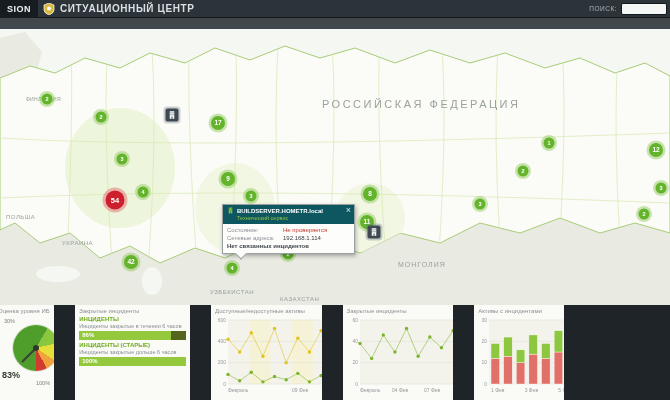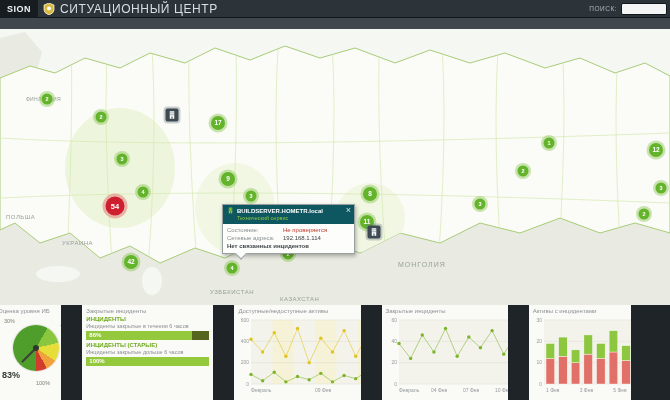--- a/index.html
+++ b/index.html
@@ -6,21 +6,21 @@
   html,body{width:670px;height:400px;overflow:hidden;background:#1f2428;
     font-family:"Liberation Sans","DejaVu Sans",sans-serif}
   body{position:relative}
 
   
   .navbar{position:absolute;top:0;left:0;width:670px;height:18px;background:#2c343a;
     display:flex;align-items:center;z-index:30;border-bottom:1px solid #12171a}
   .brand{background:#161c20;height:18px;display:flex;align-items:center;padding:0 7px;
     font-weight:bold;font-size:9px;color:#eef2f4;letter-spacing:.5px}
   .emblem{width:12px;height:12px;margin:0 5px;flex:0 0 auto}
-  .nav-title{font-size:12px;color:#d9dfe3;letter-spacing:.6px;font-weight:normal}
+  .nav-title{font-size:10px;color:#d9dfe3;letter-spacing:.6px;font-weight:bold}
   .search{margin-left:auto;display:flex;align-items:center;gap:4px;padding-right:3px}
   .search-label{font-size:6.5px;color:#aab3b9;letter-spacing:.5px}
   .search-input{width:46px;height:12px;border:1px solid #10news;border:1px solid #11181c;
     border-radius:2px;background:#f4f6f6;font-size:7px;padding:0 3px;outline:none}
 
   
   .map-wrap{position:absolute;top:18px;left:0;width:670px;height:287px;overflow:hidden;
     background:#f5f7f2}
   .map-svg{position:absolute;left:0;top:0}
   #map-layer{position:absolute;left:0;top:0;width:670px;height:287px}
@@ -57,21 +57,21 @@
   .popup-body{padding:3px 4px 4px}
   .popup-row{display:grid;grid-template-columns:56px 1fr;margin-bottom:2px}
   .popup-row .lbl{color:#8a8f92}
   .val-red{color:#c0392b}
   .val-dark{color:#3a3f42}
   .popup-footer{font-weight:bold;color:#41464a;margin-top:2px}
   .popup-ptr{position:absolute;left:14px;bottom:-5px;width:8px;height:8px;background:#fdfdfb;
     border-right:1px solid #98a0a0;border-bottom:1px solid #98a0a0;transform:rotate(45deg)}
 
   
-  .panels{position:absolute;top:305px;left:0;width:631px;height:95px;display:flex;gap:21px;
+  .panels{position:absolute;top:305px;left:0;width:564px;height:95px;display:flex;gap:21px;
     background:#1f2428}
   .panel{background:#fafaf6;height:95px;position:relative;padding:3px 4px;overflow:hidden}
   .p1{width:73px}.p2{width:158px}.p3{width:152px}.p4{width:152px}.p5{width:123px}
   .panel-title{font-size:6px;color:#8d9297;margin-bottom:2px;white-space:nowrap}
   .p1 .panel-title{margin-left:-6px}
 
   
   .gauge-wrap{position:relative;width:70px;height:76px}
   .gauge-pie{position:absolute;left:9px;top:9px;width:46px;height:46px;border-radius:50%;
     background:conic-gradient(from 210deg,#4f9e2b 0 50%,#8bc63f 50% 63%,#e6df39 63% 76%,
@@ -151,41 +151,42 @@
       <path d="M560,0 Q570,100 555,287"></path>
         <path d="M620,0 Q610,120 625,287"></path>
       <path d="M0,120 Q200,132 670,115"></path>
         <path d="M0,180 Q250,168 670,185"></path>
     </g>
 
     <rect x="0" y="0" width="670" height="11" fill="#40484e"></rect>
   </svg>
 
   <div id="map-layer">
+      <div class="country-label big" style="left: 322px; top: 80px; font-size: 11px; letter-spacing: 2.5px;">РОССИЙСКАЯ ФЕДЕРАЦИЯ</div>
       <div class="country-label" style="left: 398px; top: 243px; font-size: 7px; letter-spacing: 1px;">МОНГОЛИЯ</div>
       <div class="country-label" style="left: 62px; top: 222px; font-size: 6px; letter-spacing: 0.5px;">УКРАИНА</div>
       <div class="country-label" style="left: 6px; top: 196px; font-size: 6px; letter-spacing: 0.5px;">ПОЛЬША</div>
       <div class="country-label" style="left: 210px; top: 271px; font-size: 6px; letter-spacing: 0.5px;">УЗБЕКИСТАН</div>
       <div class="country-label" style="left: 280px; top: 278px; font-size: 6px; letter-spacing: 0.5px;">КАЗАХСТАН</div>
       <div class="country-label" style="left: 26px; top: 78px; font-size: 5px; letter-spacing: 0.3px;">ФИНЛЯНДИЯ</div>
       <div class="marker m-green m-sm" style="left: 47px; top: 81px;">2</div>
       <div class="marker m-green m-sm" style="left: 101px; top: 99px;">2</div>
       <div class="marker m-building" style="left: 172px; top: 97px;">
         <svg viewBox="0 0 10 12">
     <rect x="2" y="1" width="6" height="10" fill="#ffffff"></rect>
     <rect x="3" y="2.5" width="1.3" height="1.3" fill="#3f4952"></rect>
     <rect x="5.7" y="2.5" width="1.3" height="1.3" fill="#3f4952"></rect>
     <rect x="3" y="5" width="1.3" height="1.3" fill="#3f4952"></rect>
     <rect x="5.7" y="5" width="1.3" height="1.3" fill="#3f4952"></rect>
     <rect x="4.3" y="8" width="1.4" height="3" fill="#3f4952"></rect>
         </svg>
       </div>
       <div class="marker m-green m-md" style="left: 218px; top: 105px;">17</div>
       <div class="marker m-green m-sm" style="left: 122px; top: 141px;">3</div>
-      <div class="marker m-red m-lg" style="left: 115px; top: 188px;">54</div>
+      <div class="marker m-red m-lg" style="left: 115px; top: 182px;">54</div>
       <div class="marker m-green m-sm" style="left: 143px; top: 174px;">4</div>
       <div class="marker m-green m-md" style="left: 228px; top: 161px;">9</div>
       <div class="marker m-green m-sm" style="left: 251px; top: 178px;">3</div>
       <div class="marker m-green m-md" style="left: 131px; top: 244px;">42</div>
       <div class="marker m-green m-sm" style="left: 232px; top: 250px;">4</div>
       <div class="marker m-green m-sm" style="left: 288px; top: 236px;">2</div>
       <div class="marker m-green m-md" style="left: 370px; top: 176px;">8</div>
       <div class="marker m-green m-md" style="left: 367px; top: 204px;">11</div>
       <div class="marker m-building" style="left: 374px; top: 214px;">
         <svg viewBox="0 0 10 12">

